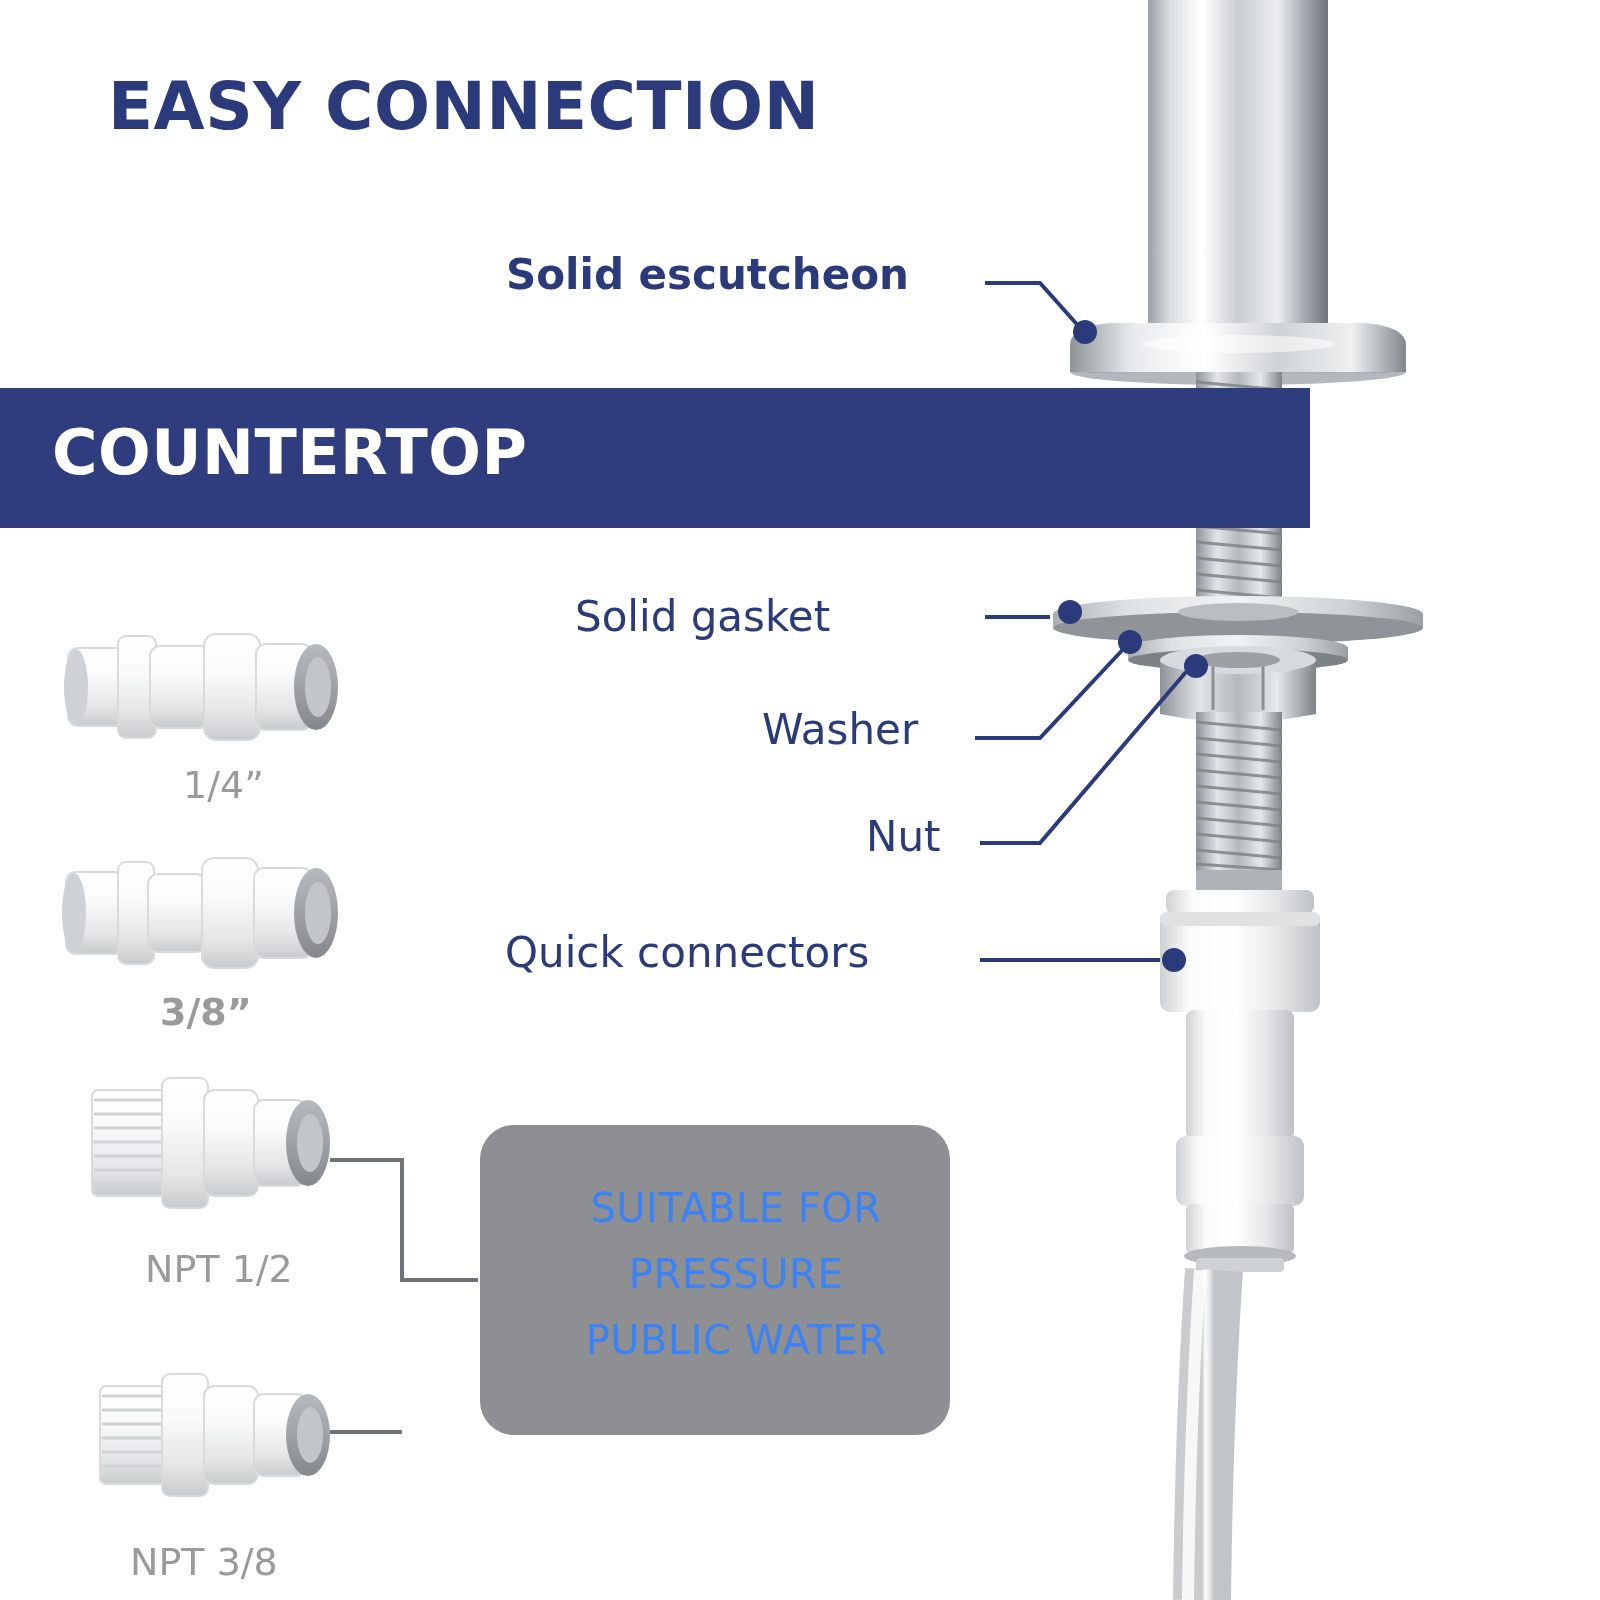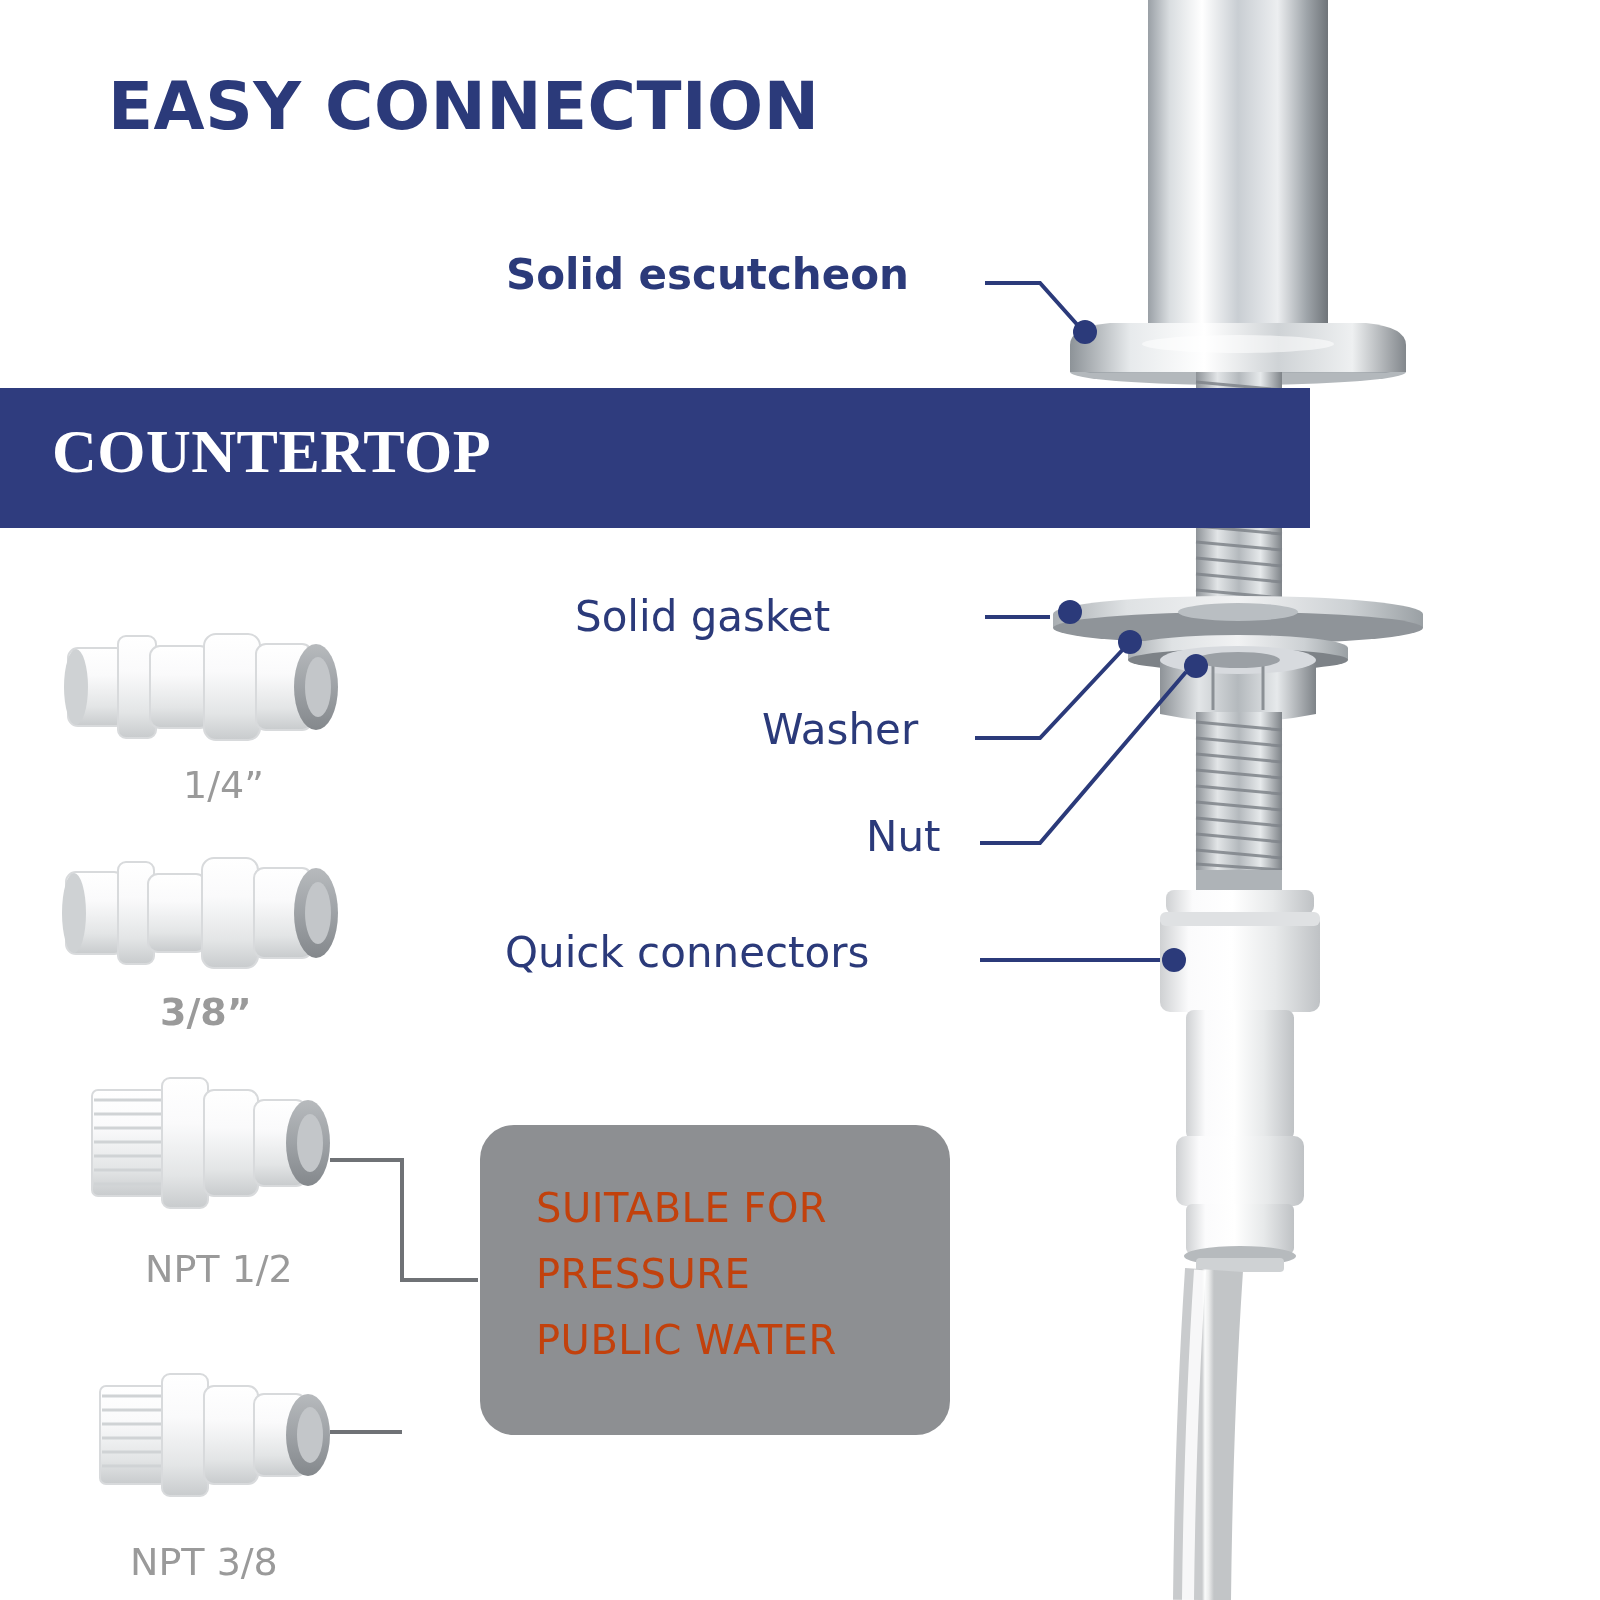--- a/index.html
+++ b/index.html
@@ -13,20 +13,21 @@
     font-family: "DejaVu Sans", sans-serif;
     overflow: hidden;
     position: relative;
   }
   #stage {
     position: absolute;
     left: 0; top: 0;
     width: 1600px;
     height: 1600px;
     background: #ffffff;
+    text-align: center;
   }
   .abs { position: absolute; }
 
   
   #title-easy-connection {
     left: 108px;
     top: 68px;
     font-size: 66px;
     font-weight: bold;
     color: #2b3a7a;
@@ -41,21 +42,20 @@
     background: #2f3c7e;
   }
   #countertop-label {
     left: 52px;
     top: 416px;
     font-size: 62px;
     font-weight: bold;
     color: #ffffff;
     letter-spacing: 0.5px;
     white-space: nowrap;
-    font-family: Liberation Serif, serif;
   }
 
   
   .callout {
     color: #2b3a7a;
     font-size: 42px;
     white-space: nowrap;
     font-family: "DejaVu Sans", sans-serif;
   }
   #label-solid-escutcheon { left: 506px; top: 250px; font-weight: bold; }
@@ -81,21 +81,21 @@
     top: 1125px;
     width: 470px;
     height: 310px;
     background: #8d8f92;
     border-radius: 34px;
   }
   #note-text {
     left: 536px;
     top: 1175px;
     width: 400px;
-    color: #c2410c;
+    color: #3b82f6;
     font-size: 40px;
     line-height: 66px;
     letter-spacing: 0.5px;
   }
 
   
   svg.layer {
     position: absolute;
     left: 0; top: 0;
     width: 1600px;

